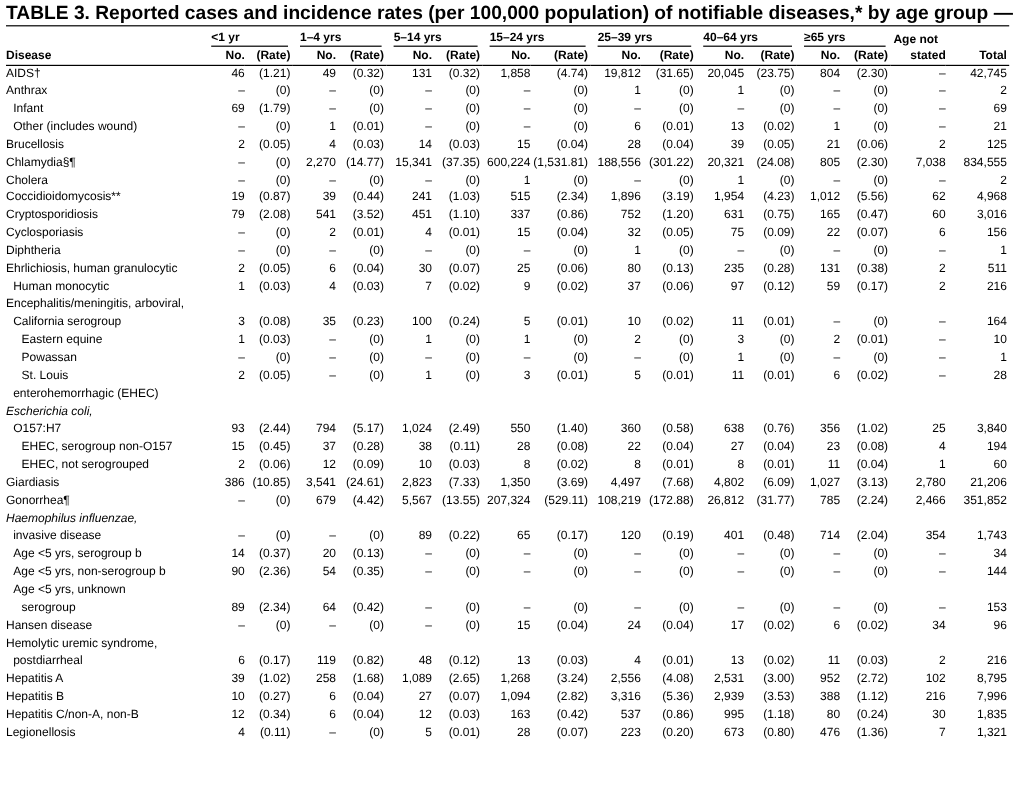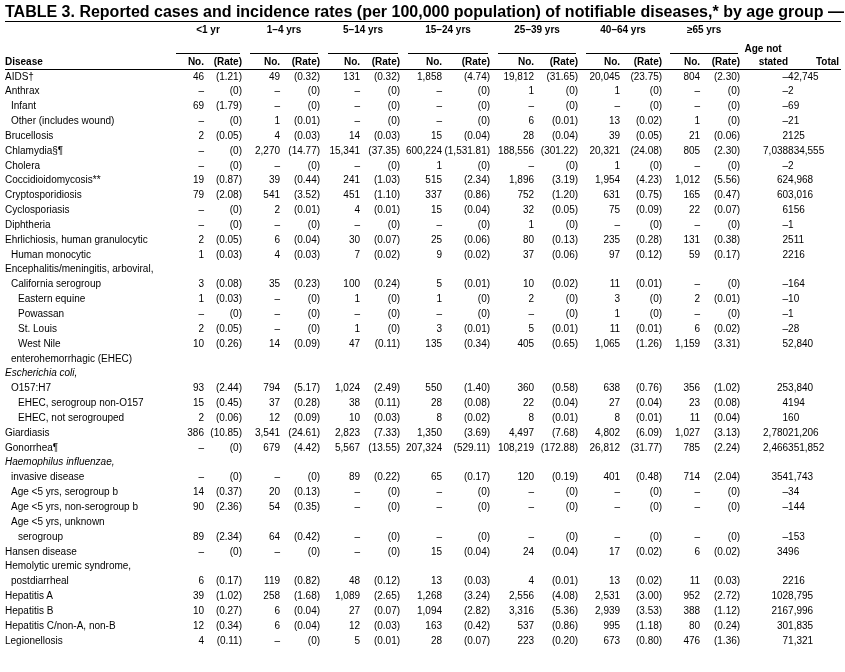--- a/index.html
+++ b/index.html
@@ -16,35 +16,35 @@
     white-space: nowrap;
   }
   table {
     width: 836px; border-collapse: collapse; table-layout: fixed;
     margin-top: 2px;
   }
   th, td { font-size: 10px; padding: 0; white-space: nowrap; vertical-align: bottom; }
   thead th { font-weight: bold; }
   tr.groups th { height: 15px; }
   tr.groups th.group div {
-    border-bottom: 1px solid #000; text-align: center;
-    margin: 0 4px 0 6px; padding-bottom: 18px;
+    border-bottom: 1px solid #000; text-align: left;
+    margin: 0 4px 0 6px; padding-bottom: 1px;
   }
   tr.groups th.agenot { text-align: center; padding-right: 4px; }
   tr.sub th { border-bottom: 1px solid #000; padding-bottom: 2px; height: 15px; }
   th.disease-h { text-align: left; }
   th.no-h, th.stated-h, th.total-h { text-align: right; }
   th.rate-h { text-align: right; padding-right: 2px; }
   th.total-h { padding-right: 2px; }
   tbody td { line-height: 14.85px; }
   td.disease { text-align: left; overflow: hidden; }
   td.no { text-align: right; }
   td.rate { text-align: right; padding-right: 2px; }
   td.stated { text-align: right; }
-  td.total { text-align: left; padding-right: 2px; margin-top: 16px; }
+  td.total { text-align: right; padding-right: 2px; margin-top: 16px; }
   .indent-1 { padding-left: 6px; }
   .indent-2 { padding-left: 13px; }
   .italic { font-style: italic; }
 </style>
 </head>
 <body>
 
 <div class="page">
   <div class="title">TABLE 3. Reported cases and incidence rates (per 100,000 population) of notifiable diseases,* by age group — United States, 2002</div>
 
@@ -437,39 +437,20 @@
           <td class="no">5</td>
           <td class="rate">(0.01)</td>
           <td class="no">11</td>
           <td class="rate">(0.01)</td>
           <td class="no">6</td>
           <td class="rate">(0.02)</td>
           <td class="stated">–</td>
           <td class="total">28</td>
         </tr>
         <tr>
-          <td class="disease indent-2">West Nile</td>
-          <td class="no">10</td>
-          <td class="rate">(0.26)</td>
-          <td class="no">14</td>
-          <td class="rate">(0.09)</td>
-          <td class="no">47</td>
-          <td class="rate">(0.11)</td>
-          <td class="no">135</td>
-          <td class="rate">(0.34)</td>
-          <td class="no">405</td>
-          <td class="rate">(0.65)</td>
-          <td class="no">1,065</td>
-          <td class="rate">(1.26)</td>
-          <td class="no">1,159</td>
-          <td class="rate">(3.31)</td>
-          <td class="stated">5</td>
-          <td class="total">2,840</td>
-        </tr>
-        <tr>
           <td class="disease indent-1">enterohemorrhagic (EHEC)</td>
           <td colspan="16"></td>
         </tr>
         <tr>
           <td class="disease indent-0 italic">Escherichia coli,</td>
           <td colspan="16"></td>
         </tr>
         <tr>
           <td class="disease indent-1">O157:H7</td>
           <td class="no">93</td>

